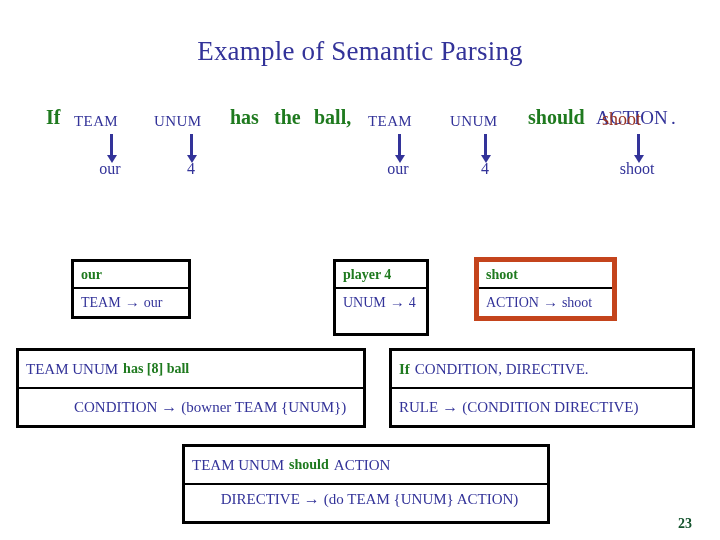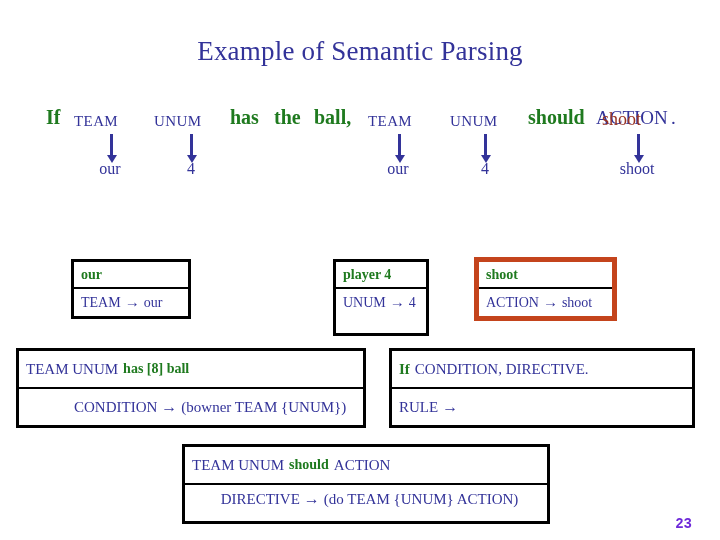--- a/index.html
+++ b/index.html
@@ -137,22 +137,22 @@
     padding: 0 4px;
   }
 
   
   .pagenum {
     position: absolute;
     right: 28px;
     bottom: 8px;
     font-size: 14px;
     font-weight: bold;
-    color: #6d28d9;
-    font-family: Liberation Mono, monospace;
+    color: #14532d;
+    font-family: Liberation Serif, serif;
   }
 </style>
 </head>
 <body>
 
 <div class="slide">
 
   <div class="title">Example of Semantic Parsing</div>
 
   <div class="sentence">
@@ -228,20 +228,21 @@
   </div>
 
   <div class="rbox" style="left:389px; top:348px; width:306px; height:80px;">
     <div class="row top" style="height:38px;">
       <span class="txt-green" style="font-size:15px;">If</span>
       <span class="txt-blue" style="font-size:15px; padding-left:5px;">CONDITION, DIRECTIVE.</span>
     </div>
     <div class="row" style="height:36px;">
       <span class="txt-blue" style="font-size:15px;">RULE</span>
       <span class="arrowglyph" style="font-size:16px;">→</span>
+      <span class="txt-blue" style="font-size:15px;">(CONDITION DIRECTIVE)</span>
     </div>
   </div>
 
   <div class="rbox" style="left:182px; top:444px; width:368px; height:80px;">
     <div class="row top" style="height:38px;">
       <span class="txt-blue" style="font-size:15px;">TEAM UNUM</span>
       <span class="txt-green" style="font-size:14px; padding-left:5px;">should</span>
       <span class="txt-blue" style="font-size:15px; padding-left:5px;">ACTION</span>
     </div>
     <div class="row" style="height:28px;justify-content:center;">

